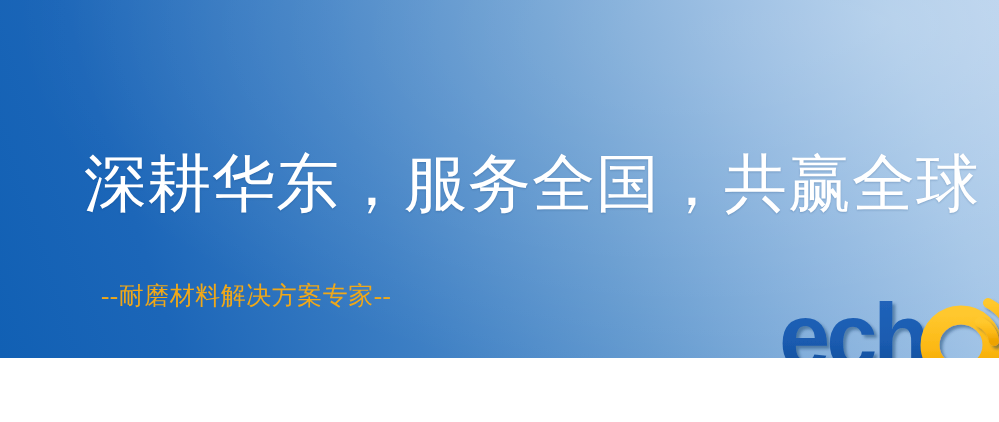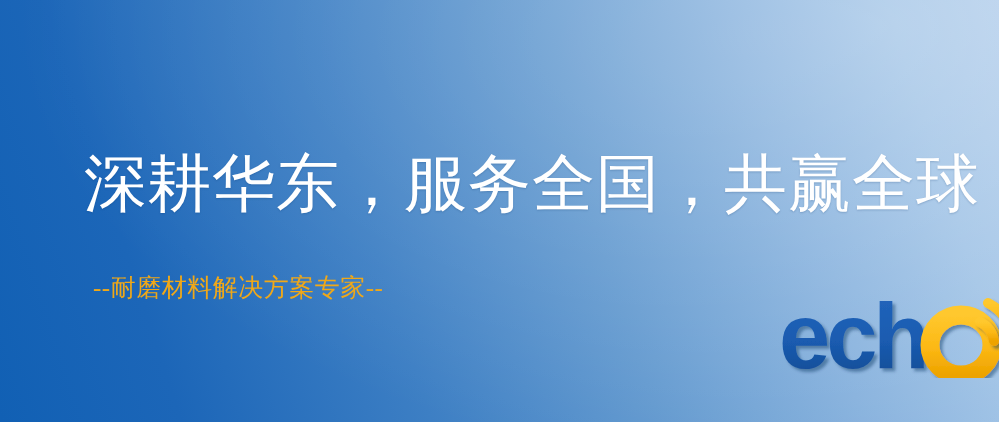--- a/index.html
+++ b/index.html
@@ -4,21 +4,21 @@
 <style>
   html, body {
     margin: 0;
     padding: 0;
     background: #ffffff;
   }
 
   #banner {
     position: relative;
     width: 999px;
-    height: 422px;
+    height: 358px;
     overflow: hidden;
     font-family: "Liberation Sans", sans-serif;
     
     background:
       linear-gradient(72deg,
         #1160b4 0%,
         #1c66b8 16%,
         #3d7fc4 38%,
         #6299cf 58%,
         #86b1dd 76%,
@@ -54,21 +54,21 @@
     white-space: nowrap;
     z-index: 3;
     text-shadow: 0 1px 2px rgba(10,50,100,0.22);
   }
 
   
   .subtitle {
     position: absolute;
     left: 85px;
     top: 266px;
-    margin: 8px;
+    margin: 16px;
     font-family: "Liberation Serif", "DejaVu Serif", serif;
     font-weight: 400;
     font-size: 25px;
     line-height: 1.1;
     letter-spacing: 0.5px;
     color: #f0a818;
     white-space: nowrap;
     z-index: 3;
   }
 

